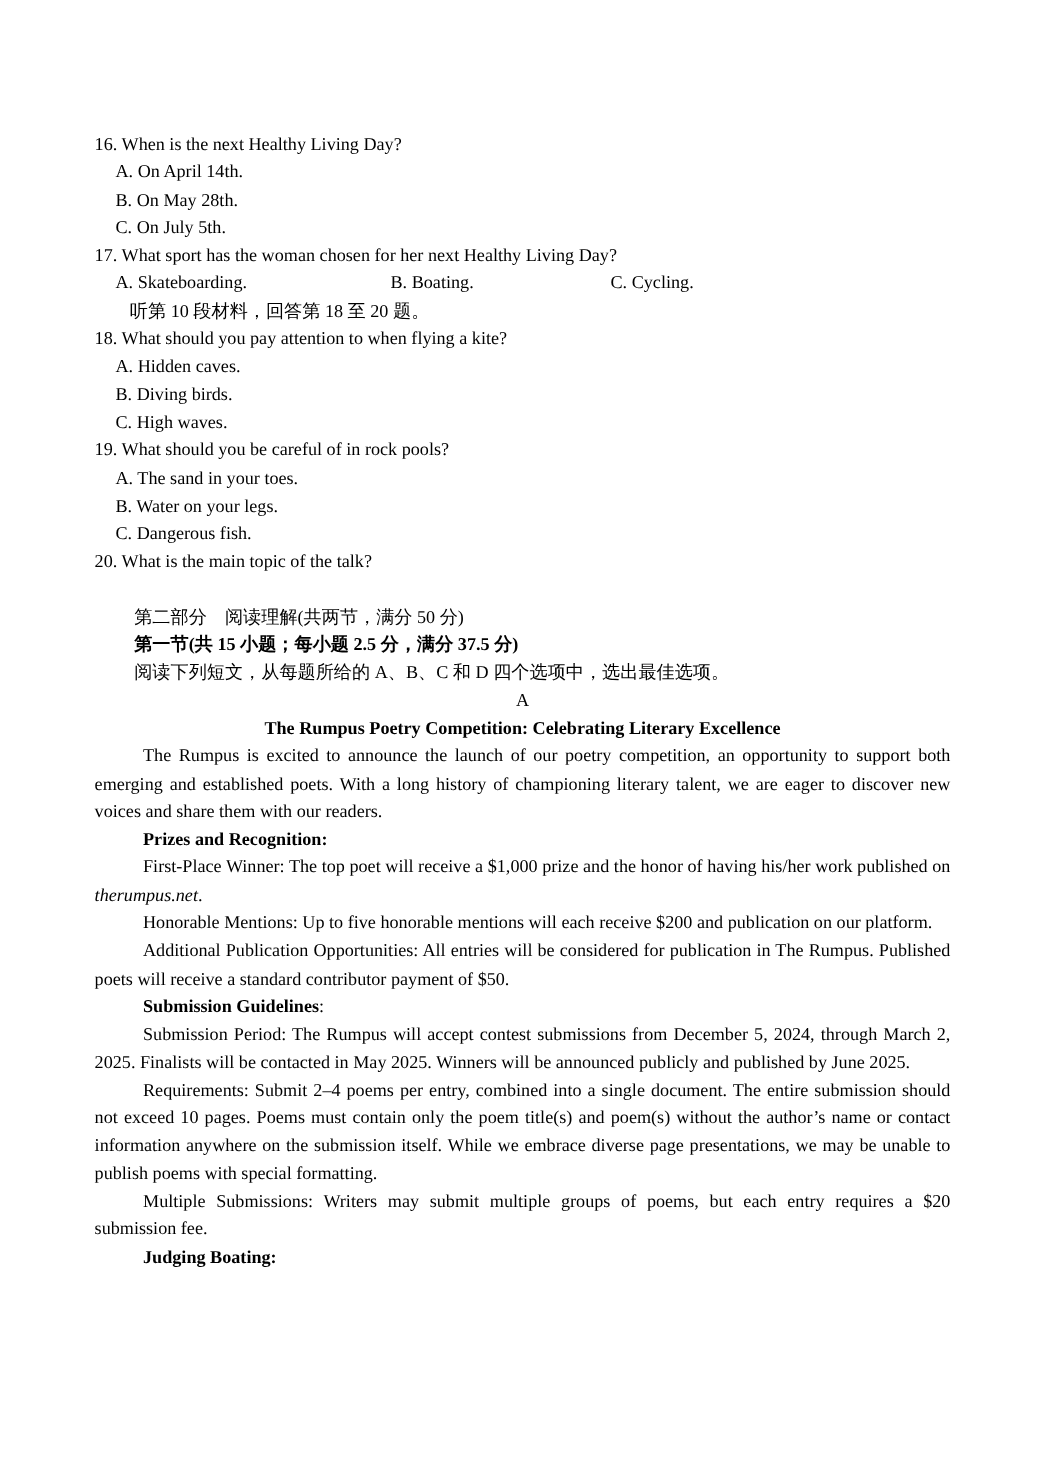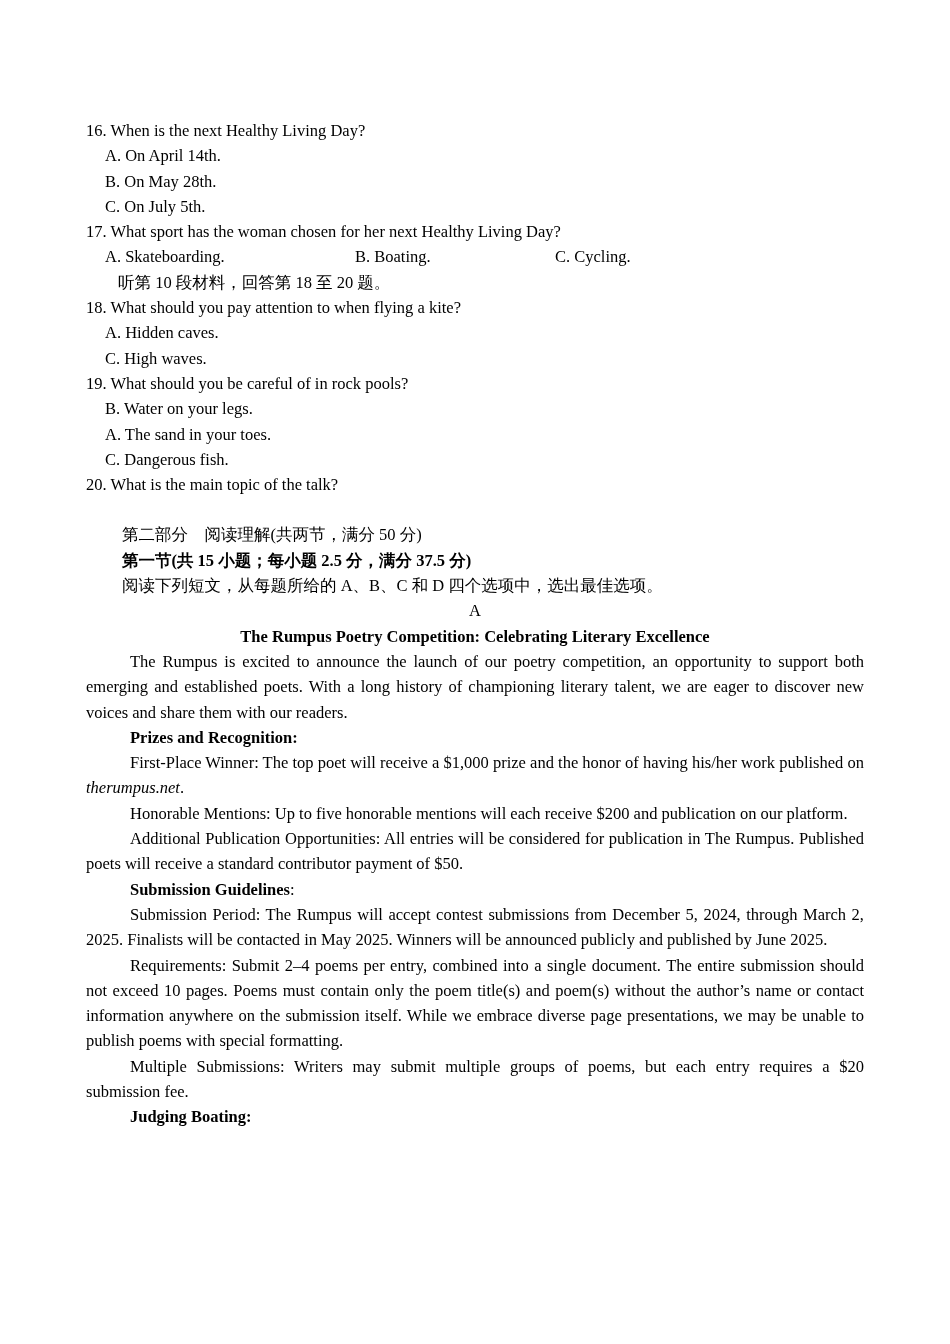--- a/index.html
+++ b/index.html
@@ -56,28 +56,29 @@
           <div class="option">A. Skateboarding.</div>
           <div class="option">B. Boating.</div>
           <div class="option">C. Cycling.</div>
         </div>
         <div class="note">听第 10 段材料，回答第 18 至 20 题。</div>
       </div>
       <div class="question">
         <div class="q-text">18. What should you pay attention to when flying a kite?</div>
         <div class="options stacked">
           <div class="option">A. Hidden caves.</div>
+          <div class="option">B. Diving birds.</div>
           <div class="option">C. High waves.</div>
         </div>
       </div>
       <div class="question">
         <div class="q-text">19. What should you be careful of in rock pools?</div>
         <div class="options stacked">
+          <div class="option">A. The sand in your toes.</div>
           <div class="option">B. Water on your legs.</div>
-          <div class="option">A. The sand in your toes.</div>
           <div class="option">C. Dangerous fish.</div>
         </div>
       </div>
       <div class="question">
         <div class="q-text">20. What is the main topic of the talk?</div>
       </div>
     </div>
 
   <div class="section-head">
     <div class="part-title">第二部分　阅读理解(共两节，满分 50 分)</div>

